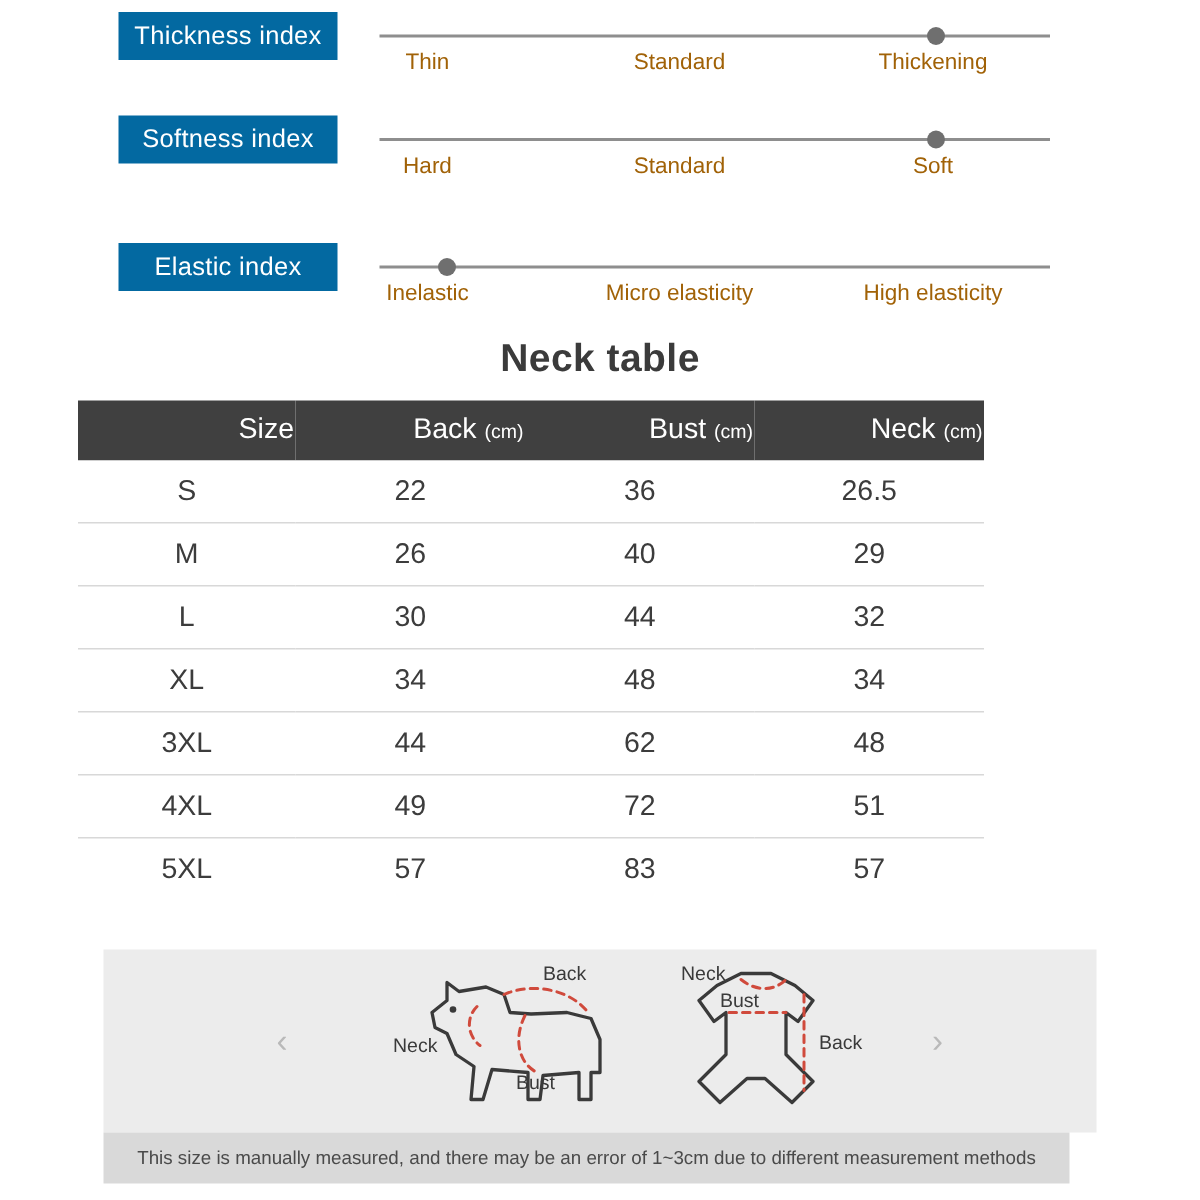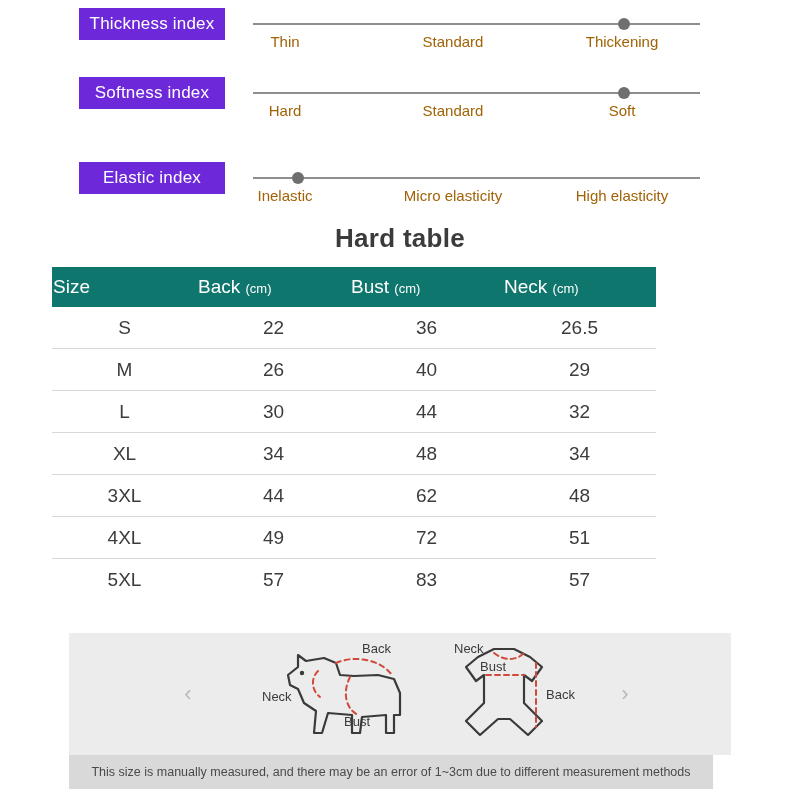--- a/index.html
+++ b/index.html
@@ -37,21 +37,21 @@
   .index-row.r0 { top: 2px; }
   .index-row.r1 { top: 71px; }
   .index-row.r2 { top: 156px; padding-left: 13px; }
 
   .index-label {
     position: absolute;
     left: 79px;
     top: 6px;
     width: 146px;
     height: 32px;
-    background: #6d28d9;
+    background: #0369a1;
     color: #ffffff;
     font-size: 17px;
     line-height: 32px;
     text-align: center;
     letter-spacing: 0.2px;
     box-sizing: border-box;
   }
   .slider {
     position: absolute;
     left: 253px;
@@ -112,26 +112,26 @@
     top: 267px;
     left: 52px;
     width: 604px;
   }
   table.size-table {
     width: 604px;
     border-collapse: collapse;
     table-layout: fixed;
   }
   table.size-table th {
-    background: #0f766e;
+    background: #404040;
     color: #ffffff;
     font-size: 19px;
     font-weight: normal;
     height: 38px;
-    text-align: left;
+    text-align: right;
     border: none;
   }
   table.size-table th .unit {
     font-size: 13px;
   }
   table.size-table td {
     height: 39px;
     text-align: center;
     font-size: 19px;
     color: #3c3c3c;
@@ -231,21 +231,21 @@
       </div>
       <div class="tick-labels">
         <span class="t0">Inelastic</span>
         <span class="t1">Micro elasticity</span>
         <span class="t2">High elasticity</span>
       </div>
     </div>
 
   </div>
 
-  <div class="size-title">Hard table</div>
+  <div class="size-title">Neck table</div>
 
   <div class="table-wrap">
     <table class="size-table">
       <colgroup>
         <col class="c0">
           <col class="c1">
           <col class="c2">
           <col class="c3">
       </colgroup>
       <thead>

